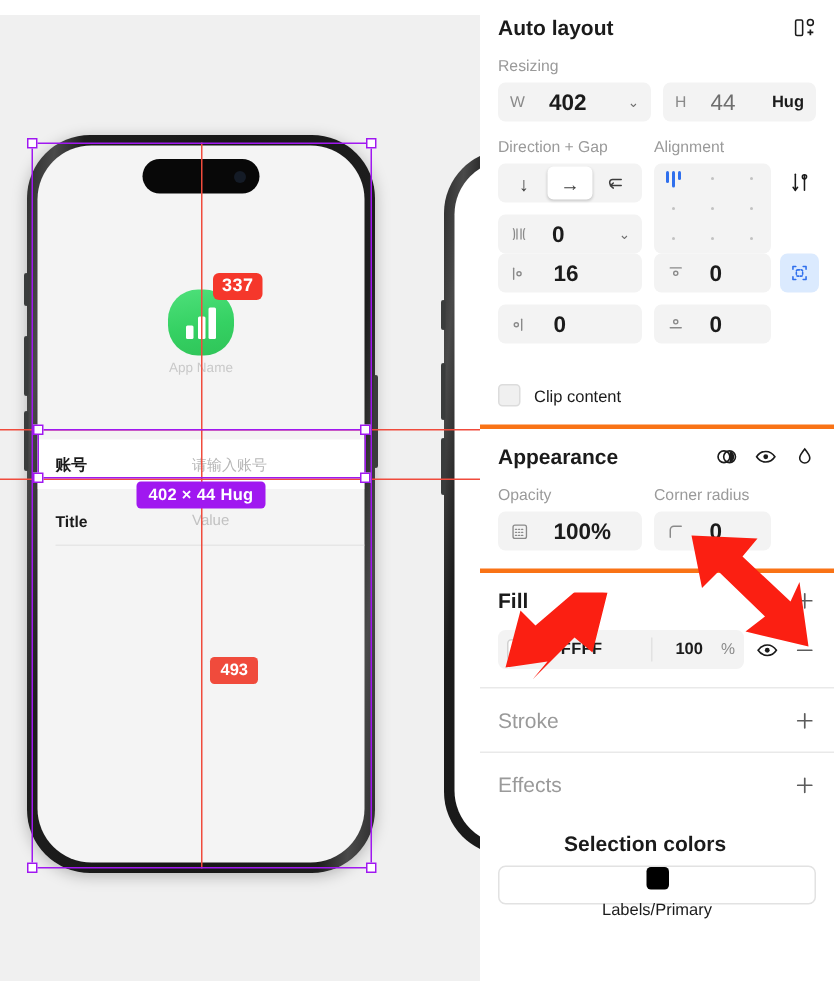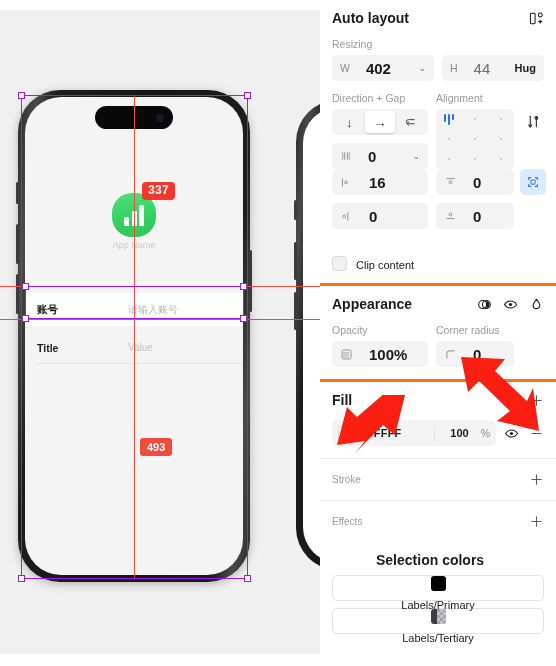--- a/index.html
+++ b/index.html
@@ -182,21 +182,21 @@
     overflow: hidden;
   }
   .sec { padding: 10px 12px 12px 12px; }
   .sec + .sec { border-top: 3px solid #f97316; }
 
   .sec-head {
     display: flex; align-items: center; justify-content: space-between;
     margin-bottom: 12px;
   }
   .sec-title { font-size: 14px; font-weight: 700; color: #1b1b1b; }
-  .sec-title.muted { color: #9a9a9a; font-weight: 400; font-size: 10px; }
+  .sec-title.muted { color: #9a9a9a; font-weight: 400; font-size: 14px; }
   .head-icons { display: flex; align-items: center; gap: 11px; }
 
   .sublabel {
     font-size: 10.5px; color: #9a9a9a; margin-bottom: 5px;
   }
   .grid2 { display: grid; grid-template-columns: 1fr 1fr; gap: 8px; }
 
   .field {
     height: 26px; background: #f3f3f3; border-radius: 5px;
     display: flex; align-items: center; padding: 0 8px; gap: 6px;
@@ -359,20 +359,21 @@
       <span class="handle h-br"></span>
     </div>
 
     <div class="sel-box sel-row">
       <span class="handle h-tl"></span>
       <span class="handle h-tr"></span>
       <span class="handle h-bl"></span>
       <span class="handle h-br"></span>
     </div>
 
+    <div class="size-badge">402 × 44 Hug</div>
     <div class="dist-badge">493</div>
   </div>
 
   <div class="panel">
 
     <div class="sec">
       <div class="sec-head">
         <span class="sec-title">Auto layout</span>
         <span>
           <svg width="15" height="15" viewBox="0 0 16 16" fill="none" stroke="#1b1b1b" stroke-width="1.1">
@@ -680,24 +681,20 @@
     </div>
 
     <div class="sec">
       <div class="sec-title" style="margin-bottom:3px;margin-left:44px;">Selection colors</div>
 
       <div class="sel-color-item">
         <span class="sc-swatch sc-black"></span>
         <span class="sc-label">Labels/Primary</span>
       </div>
 
-      <div class="sel-color-item">
-        <span class="sc-swatch sc-tert"></span>
-        <span class="sc-label">Labels/Tertiary</span>
-      </div>
     </div>
   </div>
 
   <div class="arrow arrow-1">
     <svg width="86" height="78" viewBox="0 0 86 78">
       <path d="M6 2 L50 4 L40 16 L72 46 L78 33 L84 76 L42 66 L55 56 L24 26 L13 37 Z" fill="#fb1f12"></path>
     </svg>
   </div>
   <div class="arrow arrow-2">
     <svg width="74" height="64" viewBox="0 0 74 64">

